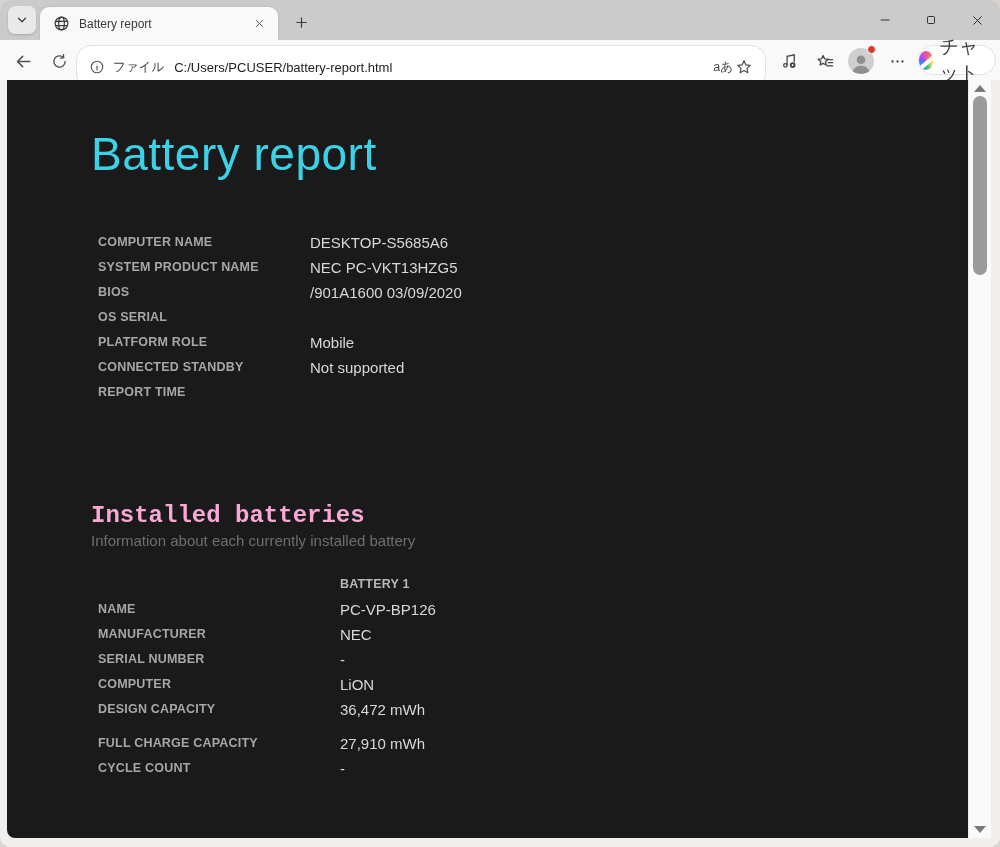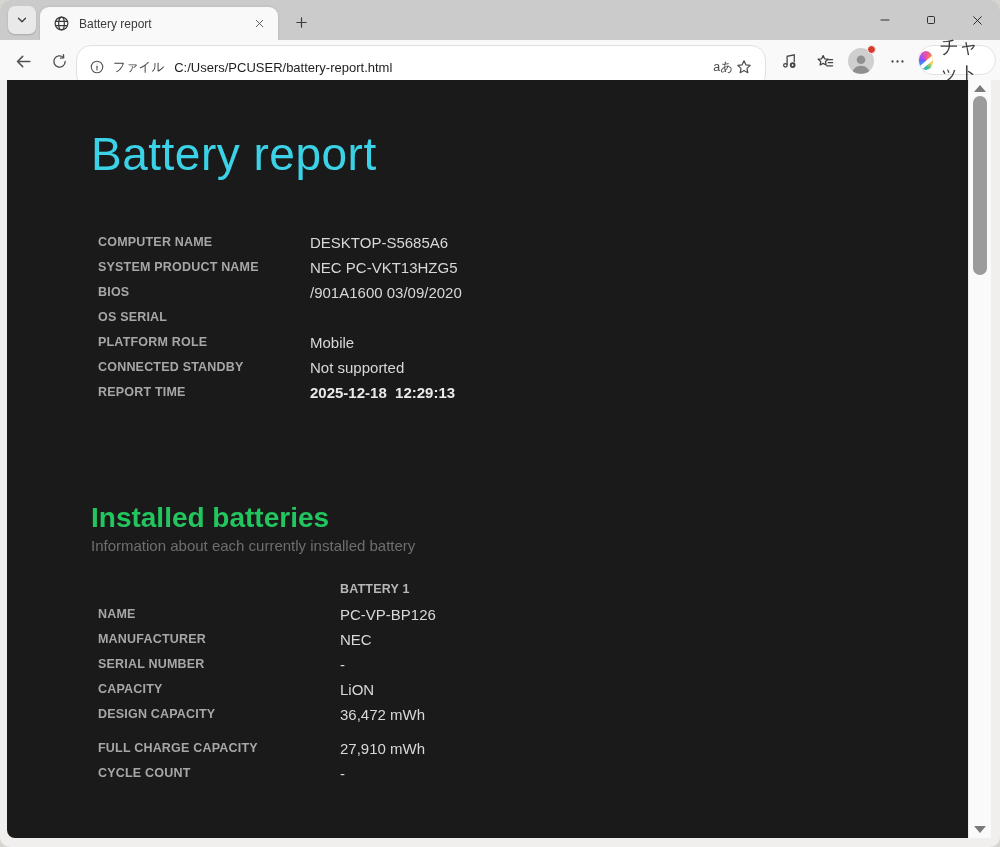--- a/index.html
+++ b/index.html
@@ -124,21 +124,21 @@
   }
   .sys-table { margin:46px 0 0 7px; }
   .kv-row { display:grid; grid-template-columns:212px 1fr; min-height:25px; align-items:center; }
   .battery-table .kv-row { grid-template-columns:242px 1fr; }
   .kv-label { font-size:12.5px; font-weight:bold; color:#a7a7a7; letter-spacing:.2px; }
   .kv-value { font-size:15px; color:#d8d8d8; white-space:pre; }
   .kv-value.strong { font-weight:bold; color:#e9e9e9; }
   .kv-row.spaced { margin-top:9px; }
 
   .section { margin-top:97px; }
-  .section-heading { font-size:28px; font-weight:bold; color:#22c55e; }
+  .section-heading { font-size:24px; font-weight:bold; color:#f9a8d4;font-family:Liberation Mono, monospace; }
   .section-sub { font-size:15px; color:#6e6e6e; margin-top:3px; }
   .battery-table { margin:23px 0 0 7px; }
   .col-header { font-size:12.5px; font-weight:bold; color:#b7b7b7; letter-spacing:.2px; }
 
   
   .scrolltrack {
     position:absolute; top:80px; left:968px; width:23px; height:758px;
     background:#fafafa; border-left:1px solid #ececec;
   }
   .scroll-arrow-up, .scroll-arrow-down {
@@ -324,21 +324,20 @@
         <div class="kv-row">
           <div class="kv-label">PLATFORM ROLE</div>
           <div class="kv-value">Mobile</div>
         </div>
         <div class="kv-row">
           <div class="kv-label">CONNECTED STANDBY</div>
           <div class="kv-value">Not supported</div>
         </div>
         <div class="kv-row">
           <div class="kv-label">REPORT TIME</div>
-          <div class="kv-value strong">2025-12-18  12:29:13</div>
         </div>
       </div>
 
       <div class="section">
         <div class="section-heading">Installed batteries</div>
         <div class="section-sub">Information about each currently installed battery</div>
 
         <div class="battery-table">
           <div class="kv-row">
             <div class="kv-label"></div>
@@ -350,21 +349,21 @@
           </div>
           <div class="kv-row">
             <div class="kv-label">MANUFACTURER</div>
             <div class="kv-value">NEC</div>
           </div>
           <div class="kv-row">
             <div class="kv-label">SERIAL NUMBER</div>
             <div class="kv-value">-</div>
           </div>
           <div class="kv-row">
-            <div class="kv-label">CAPACITY</div>
+            <div class="kv-label">COMPUTER</div>
             <div class="kv-value">LiON</div>
           </div>
           <div class="kv-row">
             <div class="kv-label">DESIGN CAPACITY</div>
             <div class="kv-value">36,472 mWh</div>
           </div>
           <div class="kv-row spaced">
             <div class="kv-label">FULL CHARGE CAPACITY</div>
             <div class="kv-value">27,910 mWh</div>
           </div>

